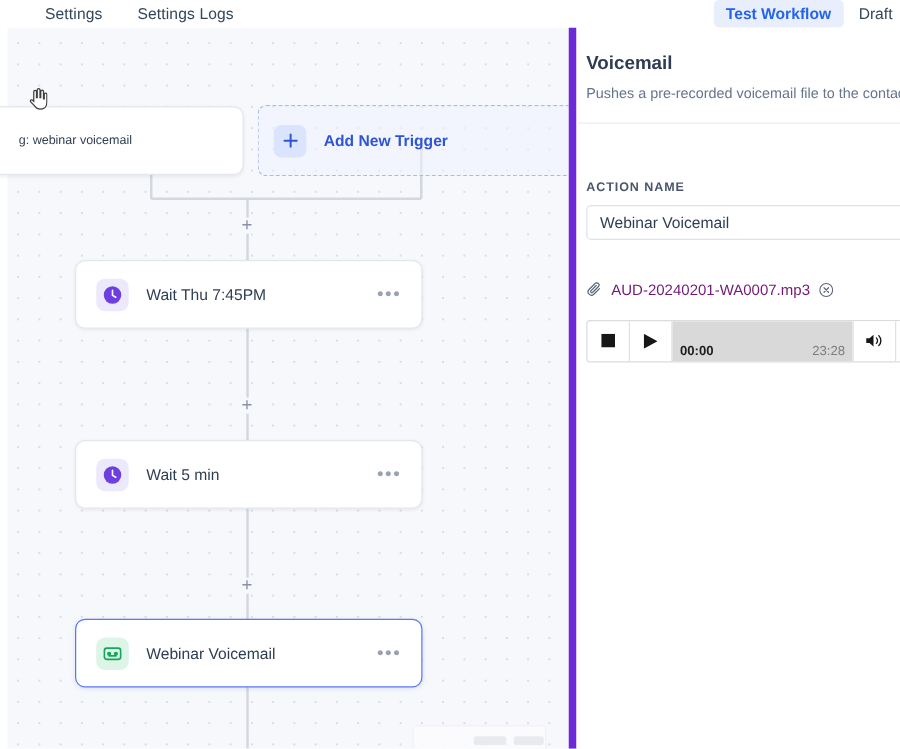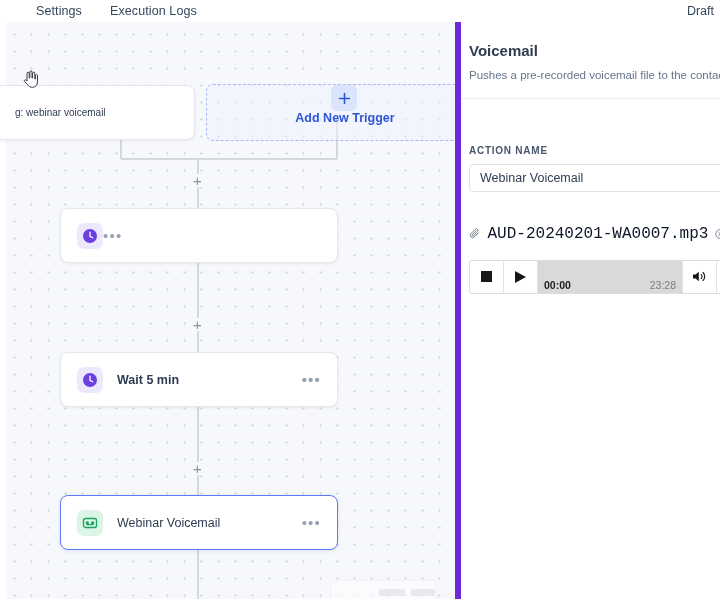--- a/index.html
+++ b/index.html
@@ -90,21 +90,21 @@
   .cursor-hand {
     position: absolute; left: 22px; top: 48px; width: 16px; height: 18px; z-index: 6;
     pointer-events: none;
   }
 
   
   .add-trigger-wrap {
     position: absolute; left: 206px; top: 62px; width: 262px; height: 55px;
     border: 1.5px dashed #a8b8f0; border-radius: 7px;
     background: rgba(238,242,255,.55);
-    display: flex; align-items: center; cursor: pointer; flex-direction: column;
+    display: flex; align-items: center; cursor: pointer;
   }
   .add-trigger-plus {
     width: 26px; height: 26px; border-radius: 6px; background: #dbe4fd;
     margin-left: 12px; display: flex; align-items: center; justify-content: center;
     color: #2f55d4; font-size: 16px; line-height: 1; flex: 0 0 auto;
   }
   .add-trigger-text {
     font-size: 12.5px; font-weight: 700; color: #2f55d4; margin-left: 14px; white-space: nowrap;
   }
 
@@ -128,21 +128,21 @@
   .field-label {
     font-size: 10px; font-weight: 700; color: #49566b; letter-spacing: .75px; text-transform: uppercase;
   }
   .text-input {
     margin-top: 8px; height: 28px; width: 268px; border: 1px solid #dde1e9; border-radius: 4px;
     background: #fff; display: flex; align-items: center;
     font-size: 12.5px; color: #2f3d52; padding-left: 10px; box-sizing: border-box;
   }
   .sec-gap { height: 18px; }
   .file-row { margin-top: 15px; display: flex; align-items: center; }
-  .file-name { font-size: 16px; color: #0f172a; margin: 0 7px 0 7px; white-space: nowrap; font-family: Liberation Mono, monospace; }
+  .file-name { font-size: 12px; color: #701a75; margin: 0 7px 0 7px; white-space: nowrap; }
   .clip-icon { color: #5b6779; }
   .remove-icon { cursor: pointer; color: #5b6779; }
 
   
   .audio-player {
     margin-top: 17px; width: 280px; height: 32px; border: 1px solid #dcdcdc;
     border-radius: 3px; background: #fff; display: flex; align-items: stretch; overflow: hidden;
   }
   .ap-btn {
     width: 33px; display: flex; align-items: center; justify-content: center;
@@ -163,23 +163,24 @@
   }
 </style>
 </head>
 <body>
 
 <div id="app">
 
   <div class="topbar">
     <div class="nav-tabs">
       <div class="nav-tab">Settings</div>
-      <div class="nav-tab">Execution Logs</div>
+      <div class="nav-tab">Settings Logs</div>
     </div>
     <div class="nav-right">
+      <div class="btn-test">Test Workflow</div>
       <div class="btn-draft">Draft</div>
     </div>
   </div>
 
   <div class="canvas">
     <div class="canvas-left-gutter"></div>
 
     <div class="hline" style="left:121px; top:136px; width:77px;"></div>
     <div class="vline" style="left:120px; top:94px; height:43px;"></div>
     <div class="vline" style="left:336px; top:94px; height:43px;"></div>
@@ -206,24 +207,25 @@
       <div class="add-trigger-text">Add New Trigger</div>
     </div>
 
     <div class="node-card" style="left:60px; top:186px; width:276px; height:53px;">
       <div class="node-icon purple">
         <svg width="16" height="16" viewBox="0 0 16 16">
           <circle cx="8" cy="8" r="7" fill="#6d3fe0"></circle>
           <path d="M8 4.2v4.1l2.6 1.5" stroke="#ffffff" stroke-width="1.3" stroke-linecap="round" fill="none"></path>
         </svg>
       </div>
+      <div class="node-label">Wait Thu 7:45PM</div>
       <div class="node-dots">•••</div>
     </div>
 
-    <div class="node-card" style="left:60px; top:330px; width:276px; height:53px;font-weight:bold;">
+    <div class="node-card" style="left:60px; top:330px; width:276px; height:53px;">
       <div class="node-icon purple">
         <svg width="16" height="16" viewBox="0 0 16 16">
           <circle cx="8" cy="8" r="7" fill="#6d3fe0"></circle>
           <path d="M8 4.2v4.1l2.6 1.5" stroke="#ffffff" stroke-width="1.3" stroke-linecap="round" fill="none"></path>
         </svg>
       </div>
       <div class="node-label">Wait 5 min</div>
       <div class="node-dots">•••</div>
     </div>
 

